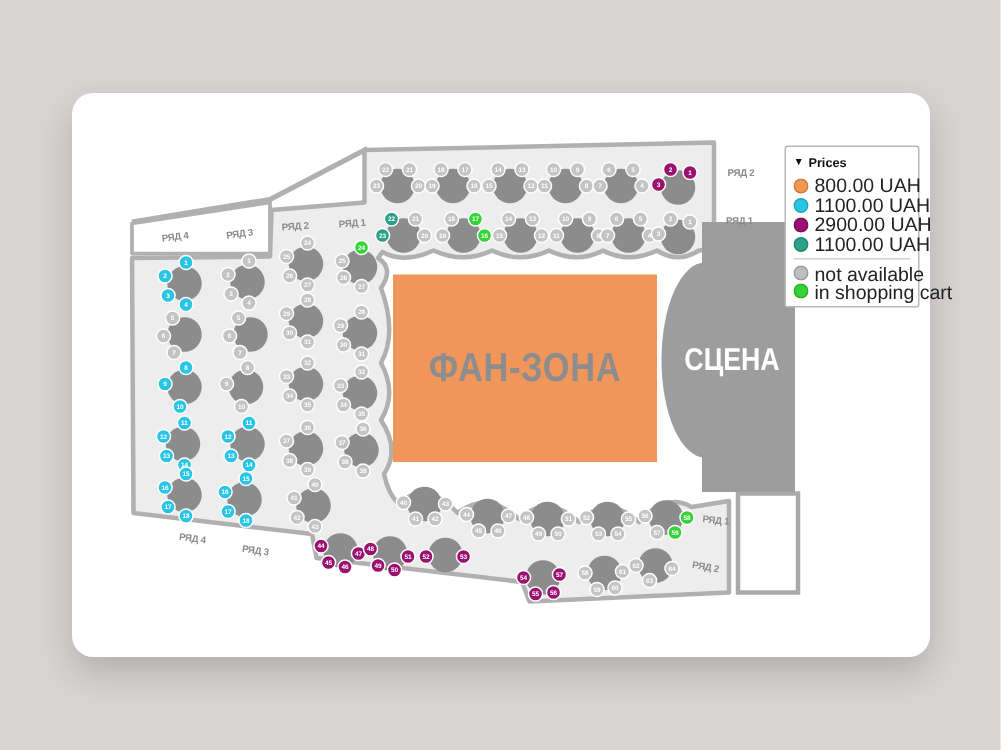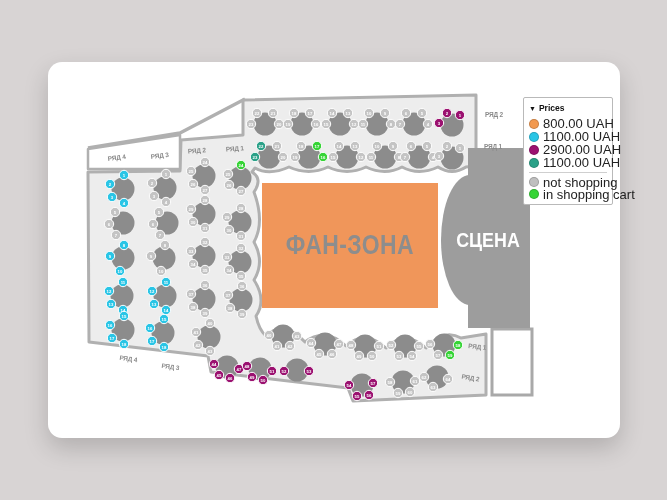--- a/index.html
+++ b/index.html
@@ -515,21 +515,21 @@
         </div>
         <div class="lrow ">
           <span class="sw" style="background: rgb(42, 161, 136);"></span>
           <span>1100.00 UAH</span>
         </div>
       </div>
     <div class="ldiv"></div>
     <div id="legend-statuses">
         <div class="lrow srow">
           <span class="sw" style="background: rgb(191, 191, 191);"></span>
-          <span>not shopping</span>
+          <span>not available</span>
         </div>
         <div class="lrow srow">
           <span class="sw" style="background: rgb(53, 212, 53);"></span>
           <span>in shopping cart</span>
         </div>
       </div>
   </div>
 </div>
 
 </body></html>

